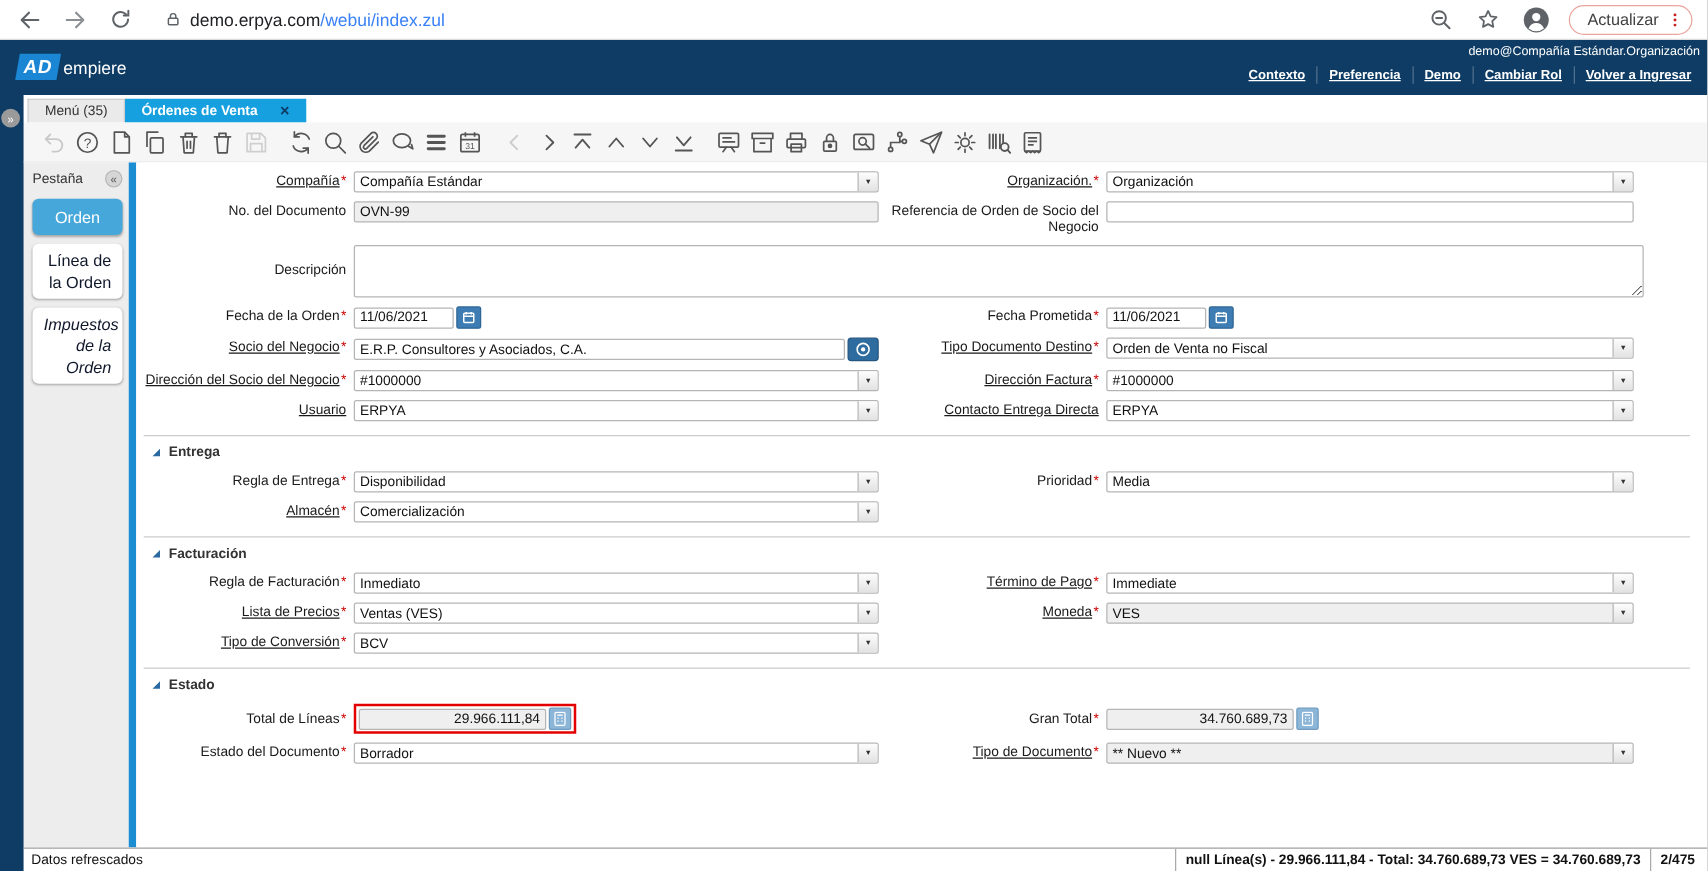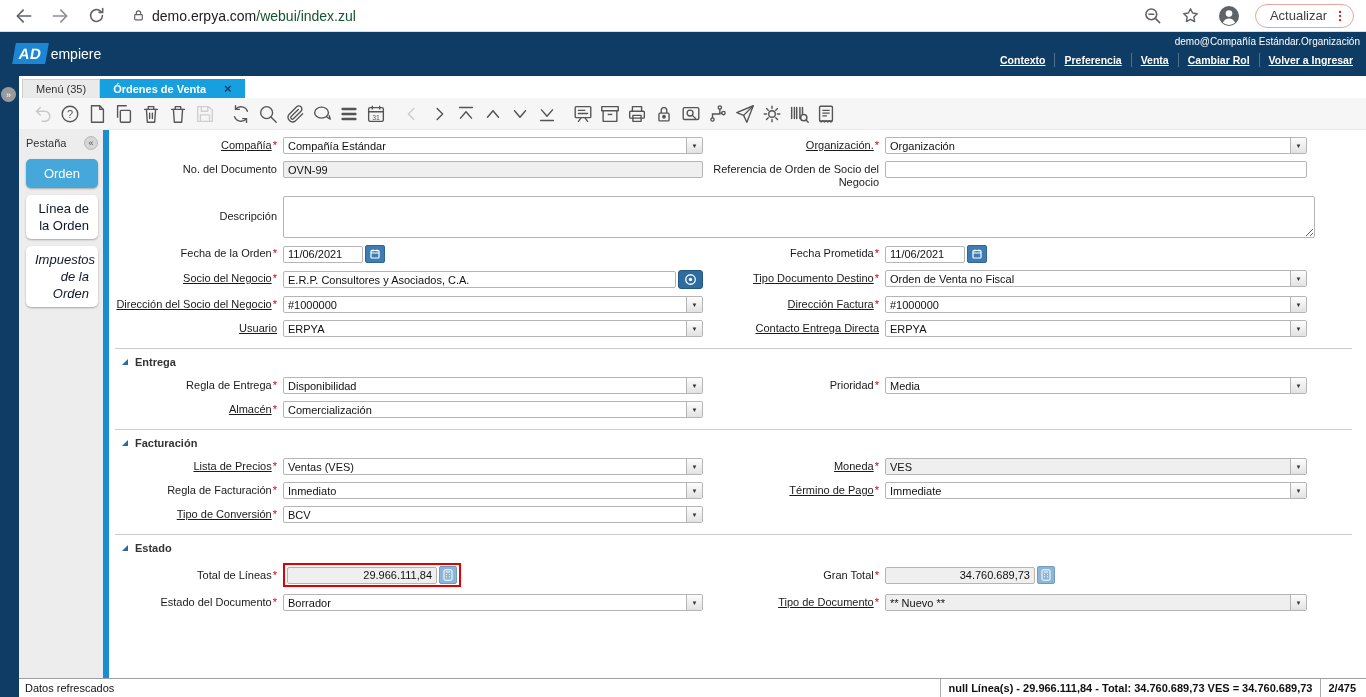--- a/index.html
+++ b/index.html
@@ -5,21 +5,21 @@
   * { margin:0; padding:0; box-sizing:border-box; }
   body { font-family:"Liberation Sans", sans-serif; background:#888; }
   .screen { position:relative; width:1366px; height:697px; background:#fff; overflow:hidden; }
 
   
   .browser { position:absolute; top:0; left:0; width:100%; height:32px; background:#fff;
              border-bottom:1px solid #dcdcdc; display:flex; align-items:center; padding:0 12px; }
   .bicon { display:flex; align-items:center; justify-content:center; width:24px; height:24px; margin-right:12px; }
   .url { display:flex; align-items:center; gap:7px; margin-left:12px; font-size:14px; }
   .url .host { color:#202124; }
-  .url .path { color:#14532d;text-align:center; }
+  .url .path { color:#3b82f6;text-align:center; }
   .chrome-right { margin-left:auto; display:flex; align-items:center; gap:14px; }
   .update-pill { display:flex; align-items:center; gap:6px; border:1.5px solid #eba49e; border-radius:16px;
                  padding:3px 6px 3px 14px; color:#404040; font-size:13px; cursor:pointer; }
 
   
   .apphdr { position:absolute; top:32px; left:0; width:100%; height:44px; background:#0e3c64; color:#fff; }
   .logo { position:absolute; left:14px; top:11px; display:flex; align-items:center; }
   .logo-ad { background:#1b86d3; transform:skewX(-10deg); padding:2px 5px; font-weight:bold; font-size:15px; letter-spacing:.5px; }
   .logo-rest { margin-left:4px; font-size:14px; }
   .session { position:absolute; right:6px; top:4px; font-size:10px; }
@@ -163,21 +163,21 @@
 
   <div class="apphdr">
     <div class="logo">
       <span class="logo-ad">AD</span>
       <span class="logo-rest">empiere</span>
     </div>
     <div class="session">demo@Compañía Estándar.Organización</div>
     <div class="hlinks">
       <span>Contexto</span>
       <span>Preferencia</span>
-      <span>Venta</span>
+      <span>Demo</span>
       <span>Cambiar Rol</span>
       <span>Volver a Ingresar</span>
     </div>
   </div>
 
   <div class="leftstrip">
     <span class="expander">»</span>
   </div>
 
   <div class="tabbar">
@@ -540,48 +540,48 @@
             </span>
           </div>
       </div>
 
       <div class="sect">
           <span class="tri"></span>
           <span>Facturación</span>
         </div>
 
       <div class="frow">
+        <div class="lblcell"><span>Regla de Facturación</span><span class="req">*</span></div>
+        <div class="fldcell">
+            <span class="combo">
+              <input readonly="" value="Inmediato" style="">
+              <span class="cbtn">▼</span>
+            </span>
+          </div>
+        <div class="lblcell2"><span class="lnk">Término de Pago</span><span class="req">*</span></div>
+        <div class="fldcell2">
+            <span class="combo">
+              <input readonly="" value="Immediate" style="">
+              <span class="cbtn">▼</span>
+            </span>
+          </div>
+      </div>
+
+      <div class="frow">
         <div class="lblcell"><span class="lnk">Lista de Precios</span><span class="req">*</span></div>
         <div class="fldcell">
             <span class="combo">
               <input readonly="" value="Ventas (VES)" style="">
               <span class="cbtn">▼</span>
             </span>
           </div>
         <div class="lblcell2"><span class="lnk">Moneda</span><span class="req">*</span></div>
         <div class="fldcell2">
             <span class="combo ro2">
               <input readonly="" value="VES" style="">
-              <span class="cbtn">▼</span>
-            </span>
-          </div>
-      </div>
-
-      <div class="frow">
-        <div class="lblcell"><span>Regla de Facturación</span><span class="req">*</span></div>
-        <div class="fldcell">
-            <span class="combo">
-              <input readonly="" value="Inmediato" style="">
-              <span class="cbtn">▼</span>
-            </span>
-          </div>
-        <div class="lblcell2"><span class="lnk">Término de Pago</span><span class="req">*</span></div>
-        <div class="fldcell2">
-            <span class="combo">
-              <input readonly="" value="Immediate" style="">
               <span class="cbtn">▼</span>
             </span>
           </div>
       </div>
 
       <div class="frow">
         <div class="lblcell"><span class="lnk">Tipo de Conversión</span><span class="req">*</span></div>
         <div class="fldcell">
             <span class="combo">
               <input readonly="" value="BCV" style="">

